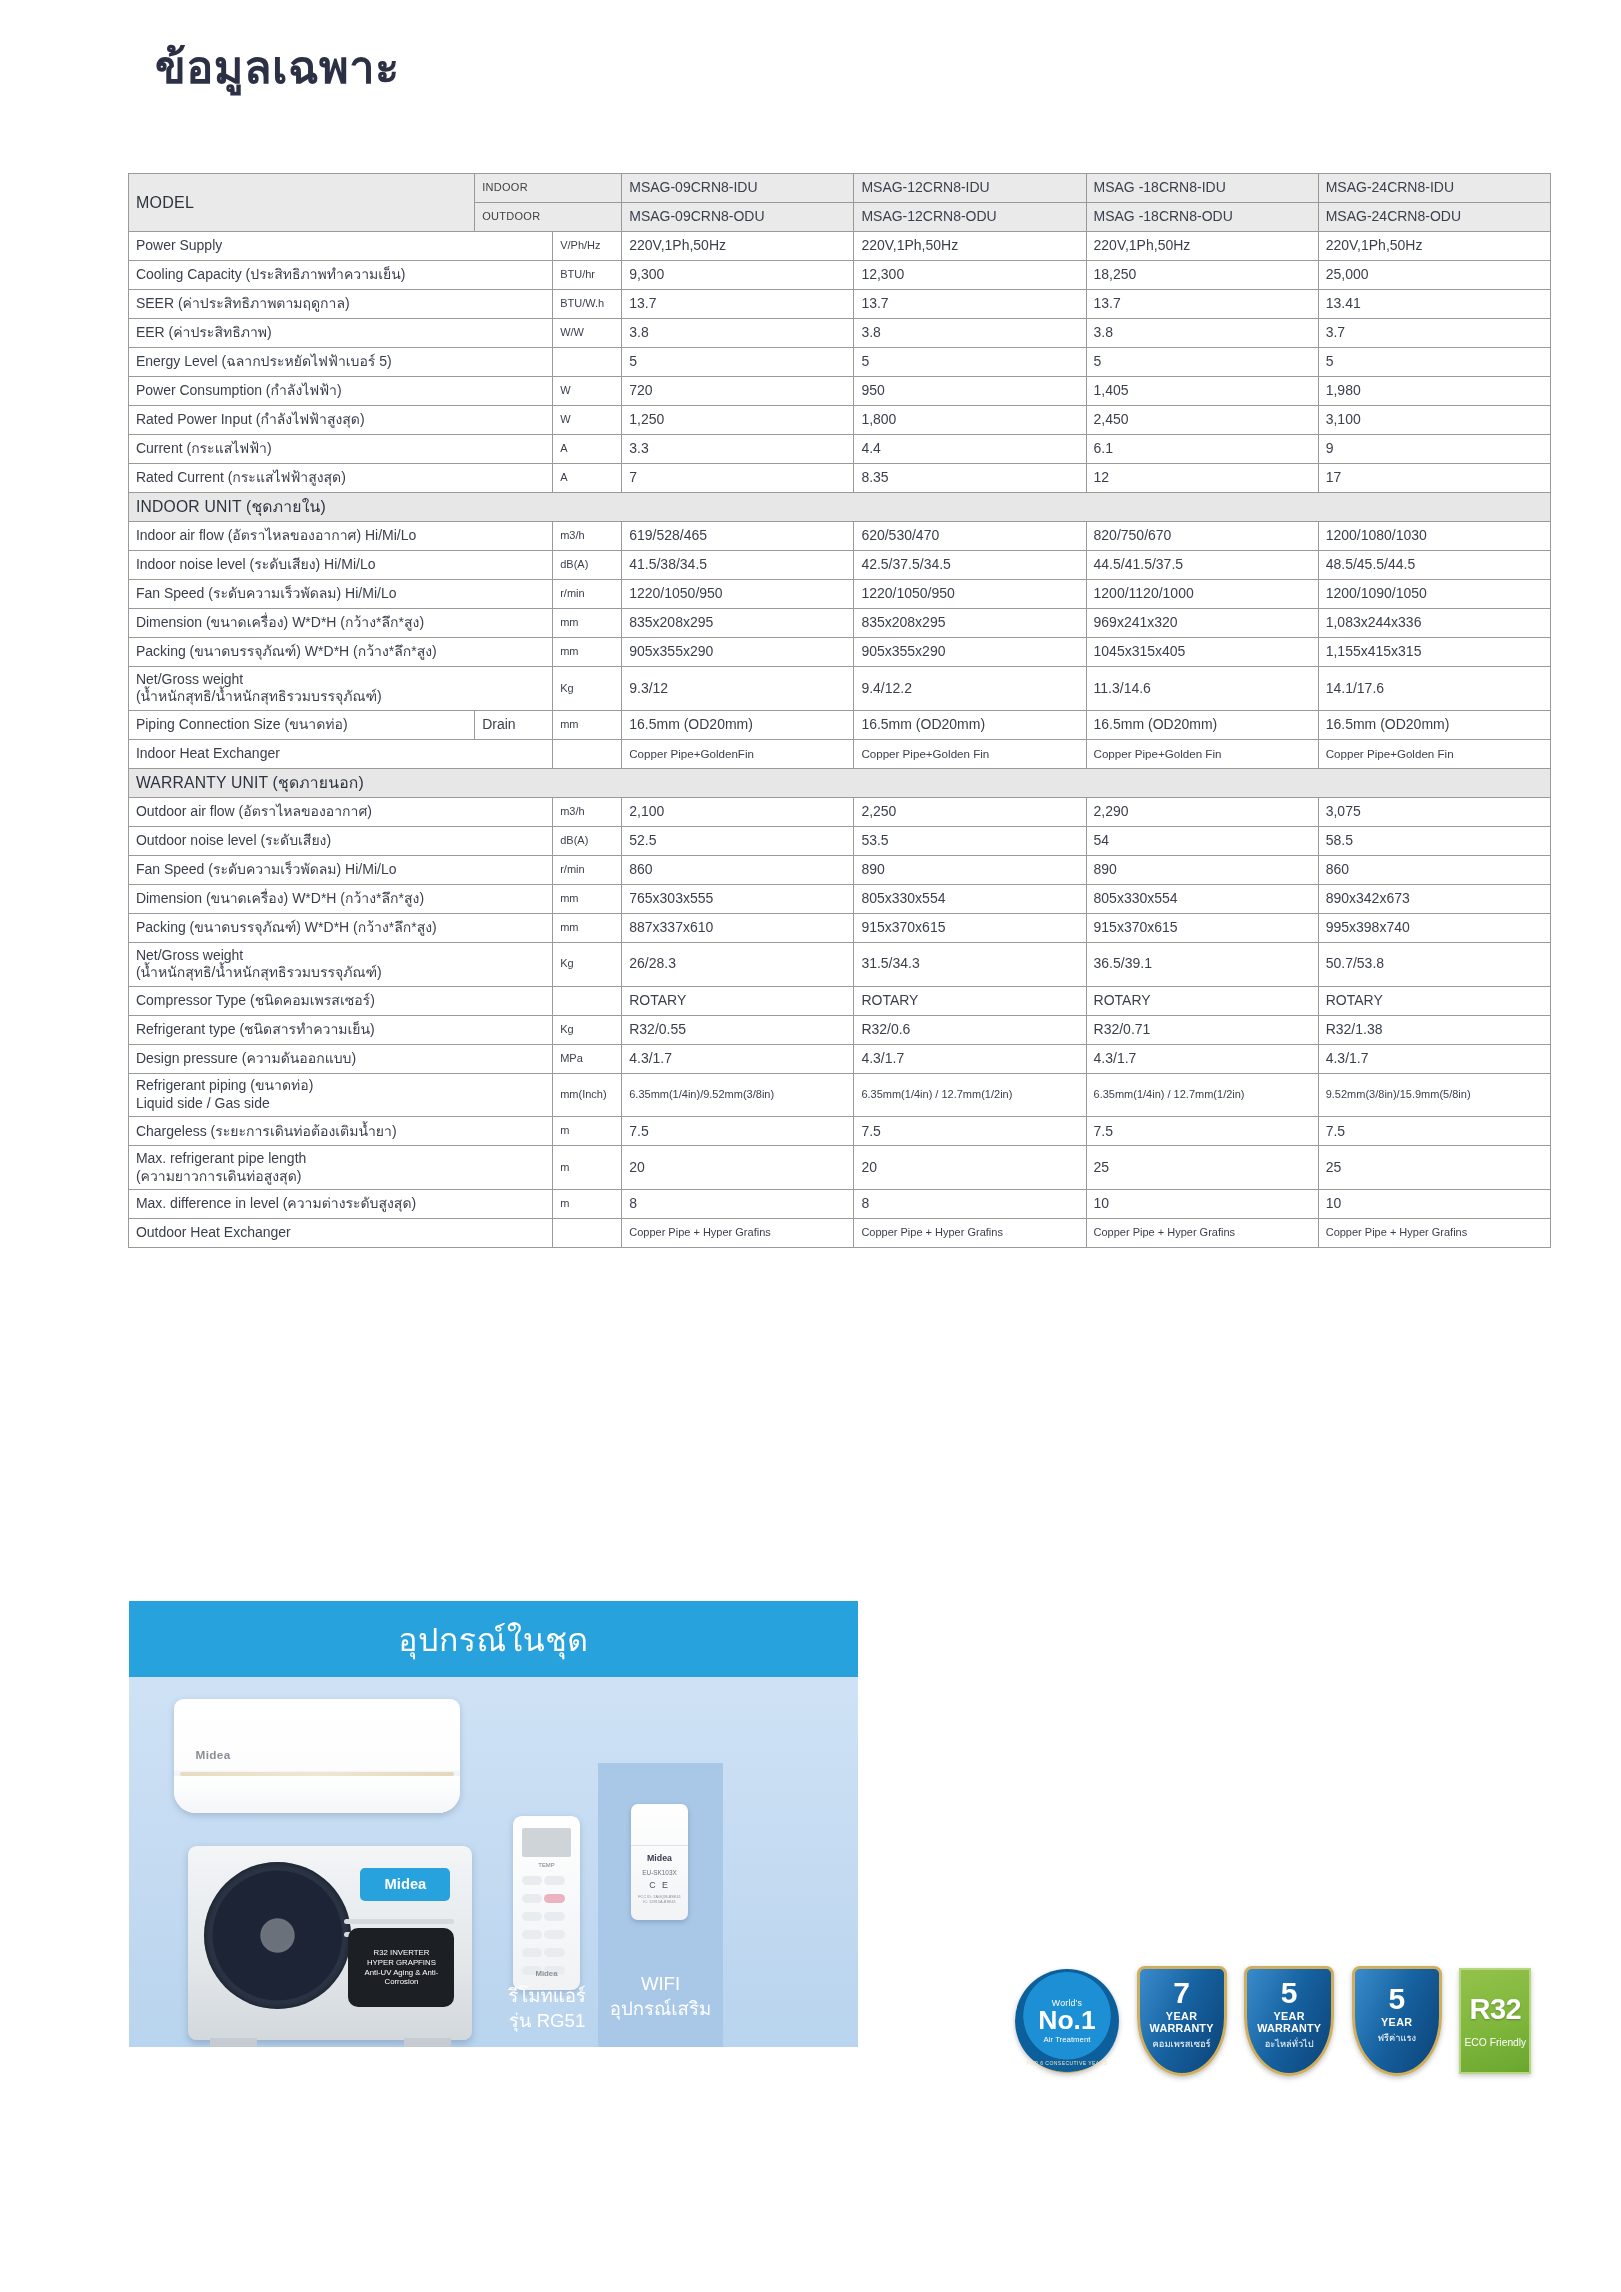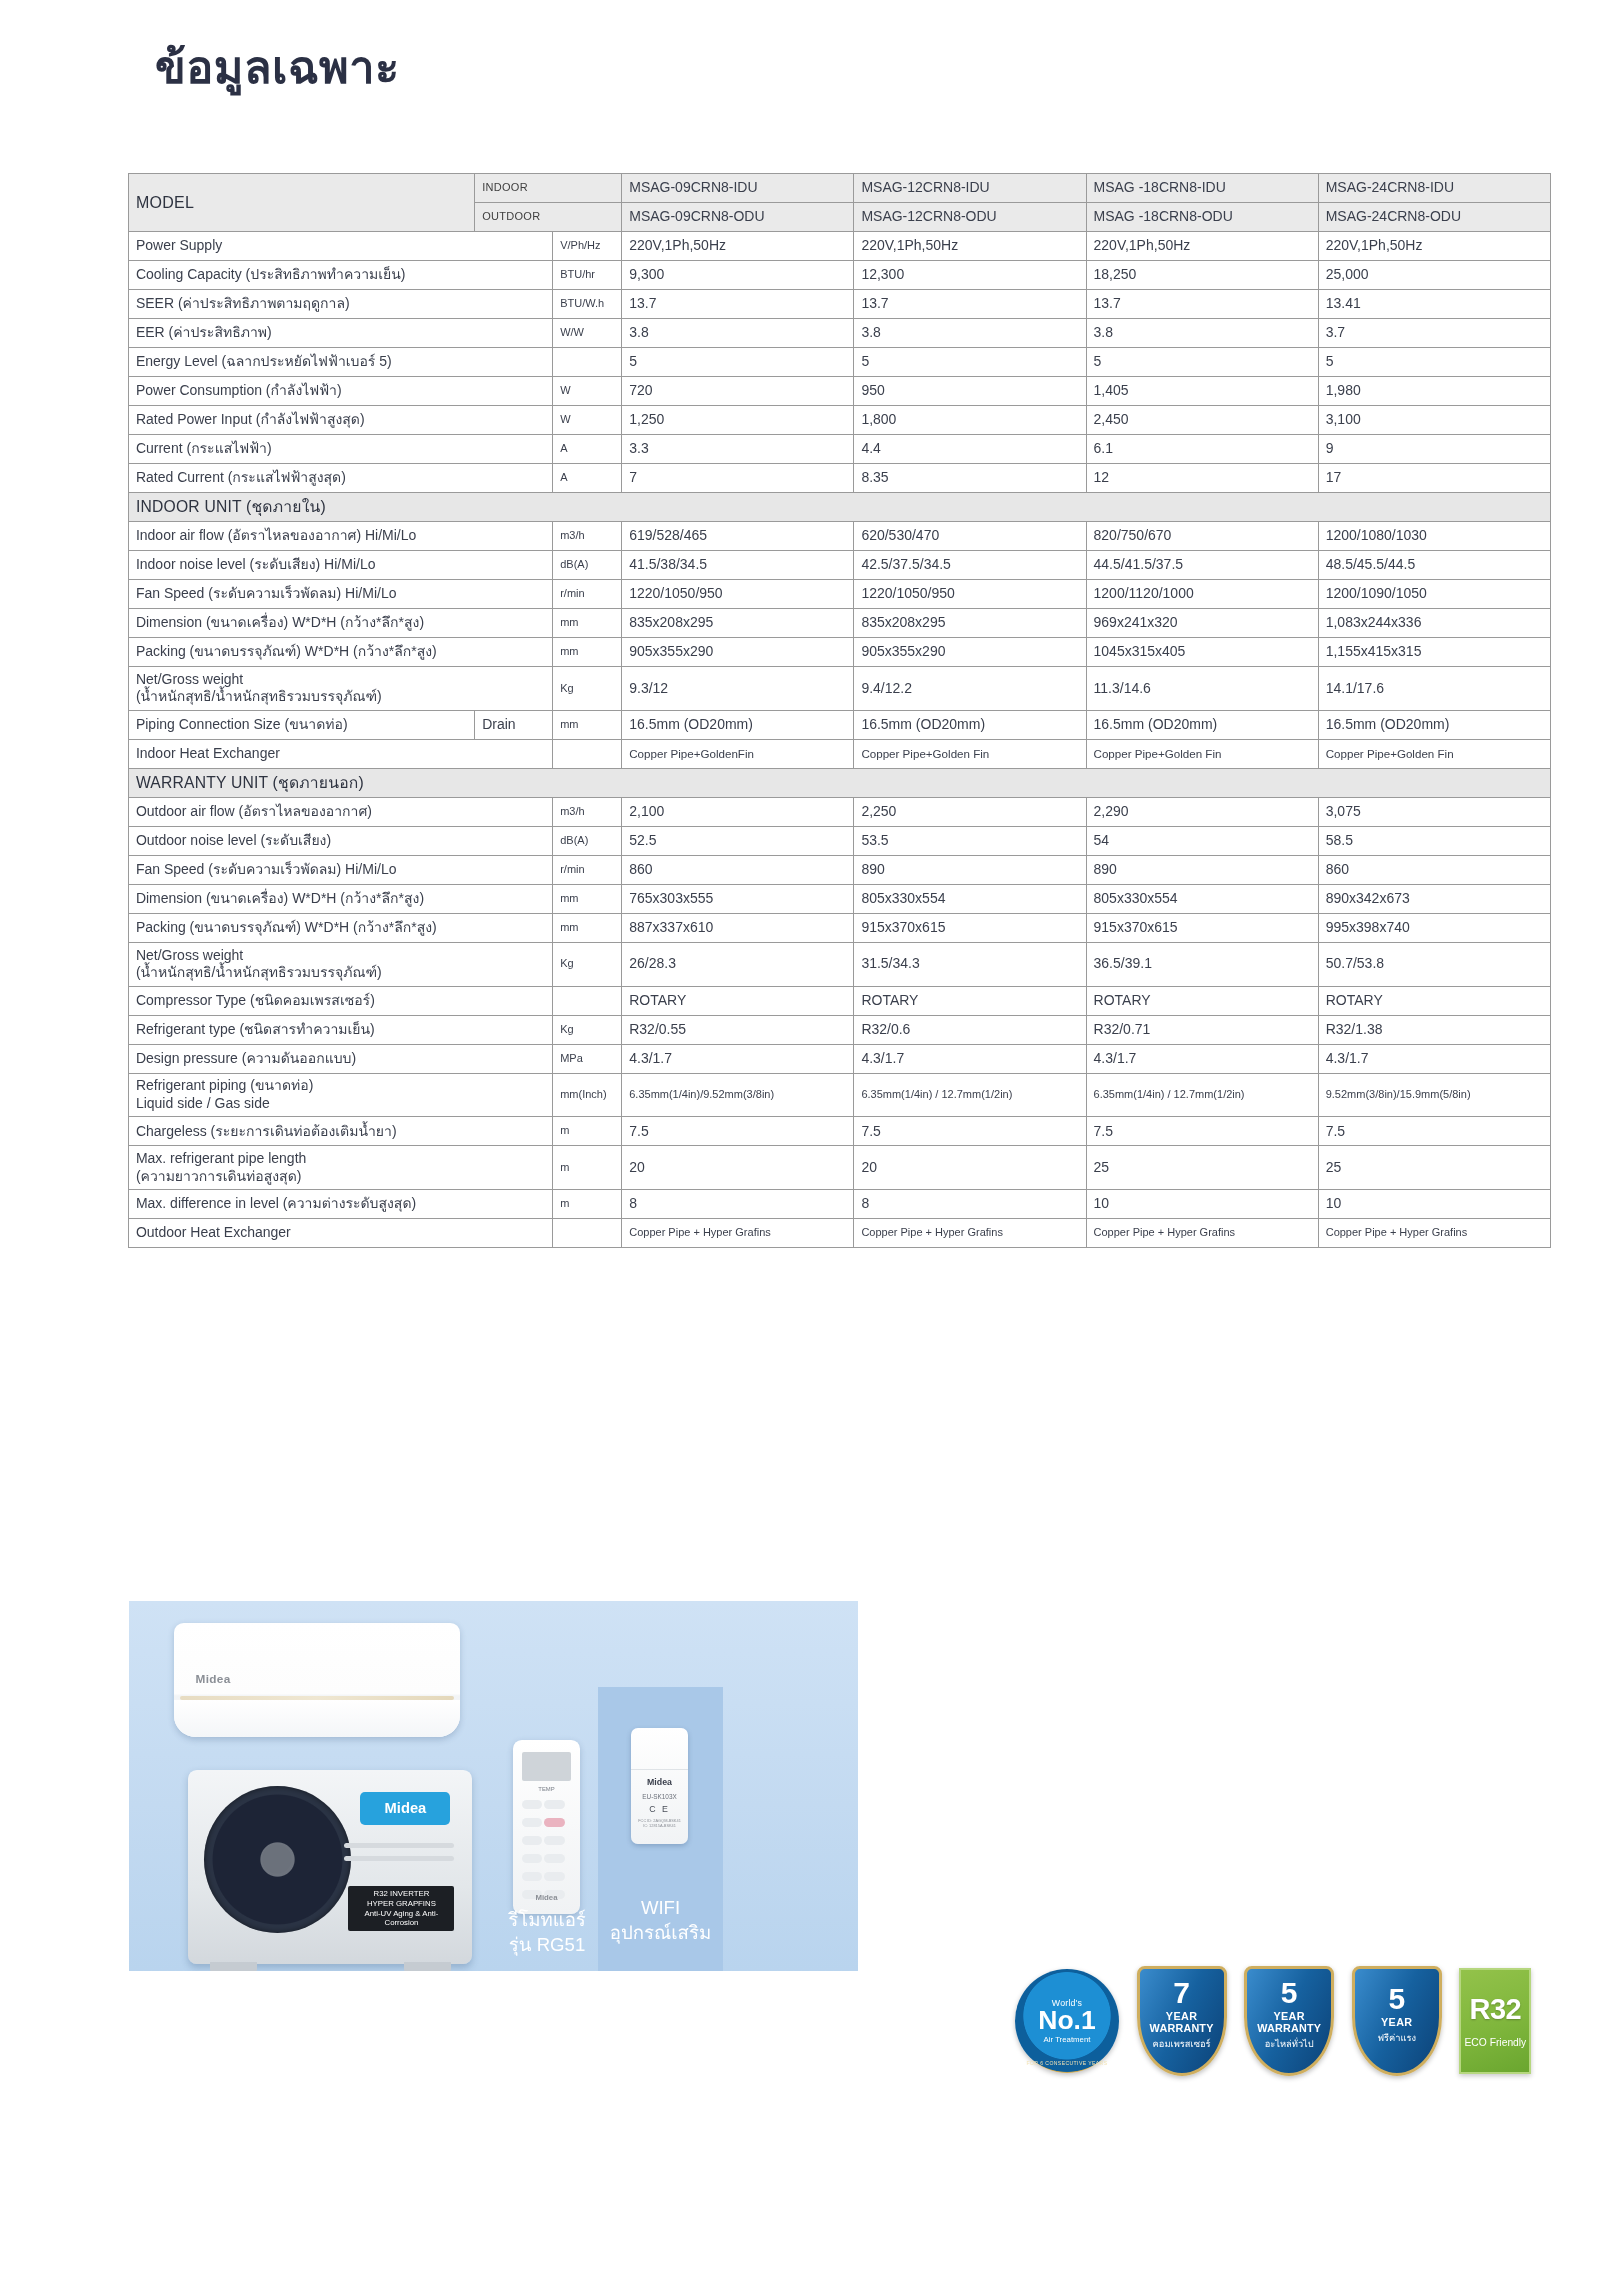--- a/index.html
+++ b/index.html
@@ -162,22 +162,22 @@
     transform: translate(-50%,-50%); border-radius:50%; background:#6b717b;
   }
   .outdoor-unit .ou-logo {
     position: absolute; right: 21.6px; top: 21.6px; width: 90px; height: 33px;
     background: #27a2dd; border-radius: 4.9px;
     color: #fff; font-size: 14.7px; font-weight: bold;
     display: flex; align-items: center; justify-content: center;
   }
   .outdoor-unit .ou-label {
     position: absolute; right: 17.6px; bottom: 33px; width: 106px;
-    background: #1c1f24; color: #fff; border-radius: 2px;
-    font-size: 7.8px; text-align: center; padding: 3px 2px; line-height: 1.25;
+    background: #1c1f24; color: #fff; border-radius: 10px;
+    font-size: 7.8px; text-align: center; padding: 20px 2px; line-height: 1.25;
   }
   .outdoor-unit .ou-grooves {
     position:absolute; right: 17.6px; top: 73px; width: 110px; height: 29px;
   }
   .outdoor-unit .ou-grooves i {
     display:block; height:4.9px; margin-bottom:7.8px; background:#d6dade; border-radius:2.9px;
   }
   .outdoor-unit .ou-feet {
     position:absolute; left: 21.6px; bottom: -7.8px; width: 241px; height: 9.8px;
   }
@@ -566,20 +566,21 @@
           <td class="tiny-val">Copper Pipe + Hyper Grafins</td>
           <td class="tiny-val">Copper Pipe + Hyper Grafins</td>
           <td class="tiny-val">Copper Pipe + Hyper Grafins</td>
           <td class="tiny-val">Copper Pipe + Hyper Grafins</td>
         </tr>
       </tbody>
   </table>
 </div>
 
 <div id="accessories">
+  <div id="acc-header">อุปกรณ์ในชุด</div>
   <div id="acc-body">
 
     <div class="indoor-unit">
       <div class="iu-band"></div>
       <div class="iu-lower"></div>
       <div class="iu-logo">Midea</div>
     </div>
 
     <div class="outdoor-unit">
       <div class="ou-fan"></div>

